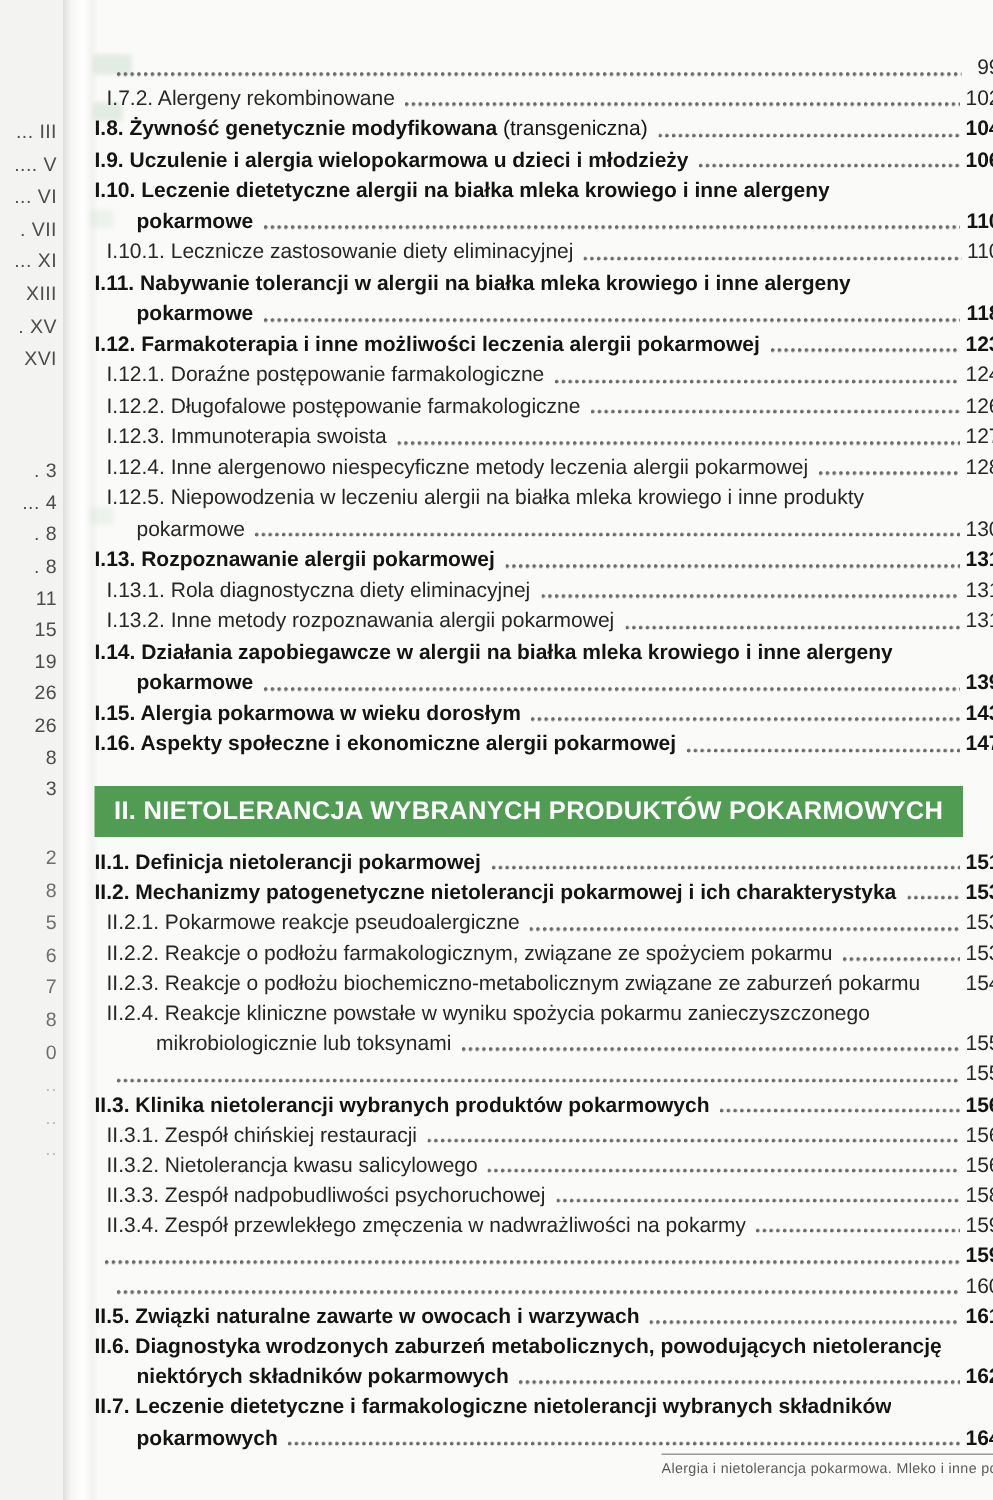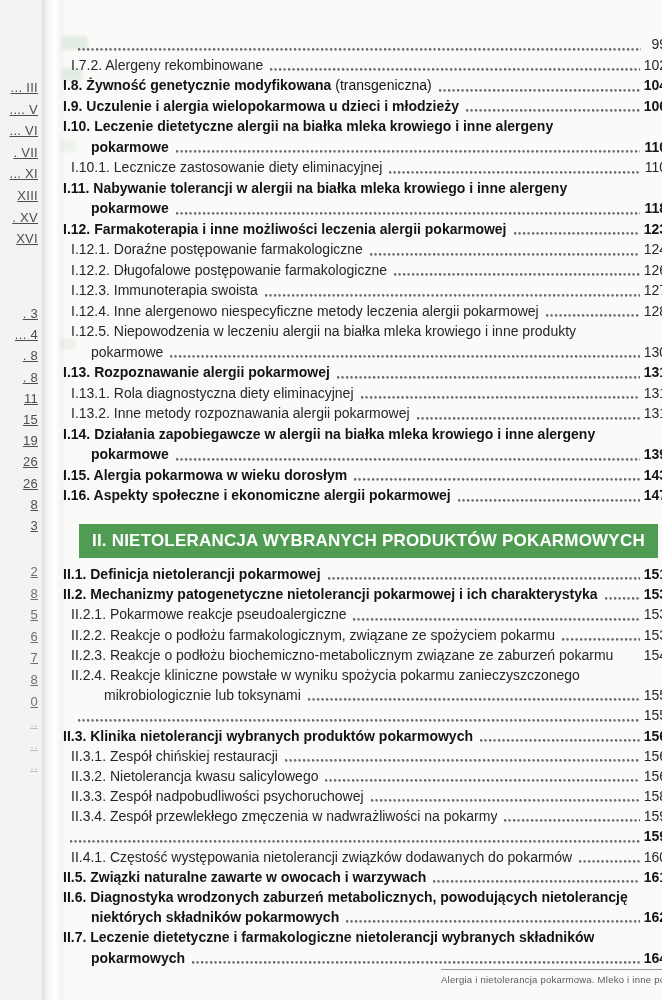--- a/index.html
+++ b/index.html
@@ -15,21 +15,21 @@
   .edge-strip {
     position: absolute; left: 0; top: 0; width: 42px; height: 1000px;
     background: #f3f3f1;
   }
   .gutter {
     position: absolute; left: 42px; top: 0; width: 24px; height: 1000px;
     background: linear-gradient(90deg, #dededc 0%, #f6f6f4 22%, #ffffff 55%, #f2f2f0 82%, #fbfbfa 100%);
   }
   .edge-col {
     position: absolute; width: 38px; text-align: right;
-    font-size: 13px; color: #4d4d4d; letter-spacing: 0.3px; text-decoration: underline;
+    font-size: 13px; color: #4d4d4d; letter-spacing: 0.3px;
   }
   .edge-col div { height: 21.6px; line-height: 21.6px; white-space: nowrap; overflow: hidden; }
   #edge-g1 { top: 77px;  left: 0; }
   #edge-g2 { top: 303px; left: 0; }
   #edge-g2 div { height: 21.2px; line-height: 21.2px; }
   #edge-g3 { top: 561px; left: 0; color: #6e6e6e; }
   #edge-g3 div:nth-child(n+8) { opacity: 0.4; }
   
   .ghost {
     position: absolute; border-radius: 3px;
@@ -60,21 +60,21 @@
   .dots {
     flex: 1 1 0; min-width: 5px; align-self: flex-end;
     height: 3px; margin: 0 4px 4px 7px;
     background-image: radial-gradient(circle at 1.1px 1.4px, #6a6a6a 1.05px, rgba(0,0,0,0) 1.45px);
     background-size: 4.5px 3px; background-repeat: repeat-x;
   }
   .dots.nodots { background: none; }
   .pg { flex: 0 0 auto; text-align: right; min-width: 22px; font-weight: inherit; }
   
   .section-bar {
-    position: absolute; left: 79px; top: 524px;
+    position: absolute; left: 63px; top: 524px;
     height: 34px; line-height: 34px;
     padding: 0 13px;
     background: #4f9c52;
     color: #ffffff; font-weight: bold; font-size: 17px; letter-spacing: 0.2px;
     white-space: nowrap;
   }
   
   .footer {
     position: absolute; left: 441px; top: 969px; width: 232px;
     border-top: 1px solid #9a9a9a; padding-top: 4px;
@@ -301,21 +301,20 @@
     <div class="row i1">
       <span class="entry-text">II.3.4. Zespół przewlekłego zmęczenia w nadwrażliwości na pokarmy</span>
       <span class="dots"></span>
       <span class="pg">159</span>
     </div>
     <div class="row i0 bold">
       <span class="dots"></span>
       <span class="pg">159</span>
     </div>
     <div class="row i1">
-      <span class="entry-text">II.4.1. Częstość występowania nietolerancji związków dodawanych do pokarmów</span>
       <span class="dots"></span>
       <span class="pg">160</span>
     </div>
     <div class="row i0 bold">
       <span class="entry-text">II.5. Związki naturalne zawarte w owocach i warzywach</span>
       <span class="dots"></span>
       <span class="pg">161</span>
     </div>
     <div class="row i0 bold">
       <span class="entry-text">II.6. Diagnostyka wrodzonych zaburzeń metabolicznych, powodujących nietolerancję</span>

